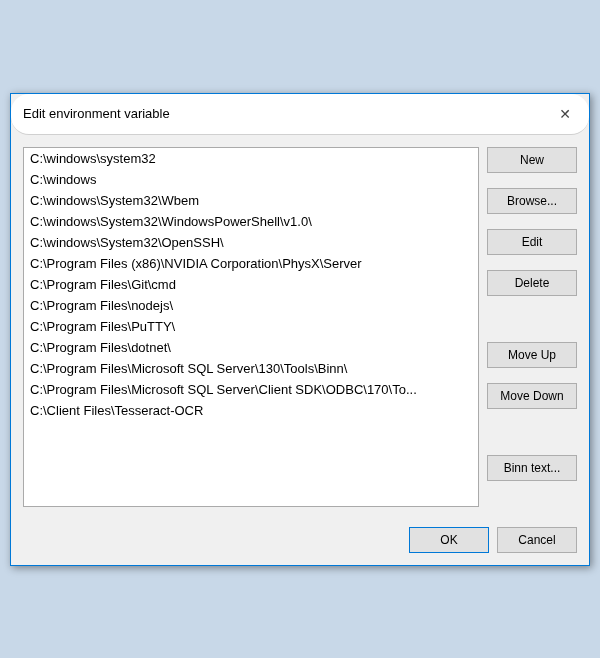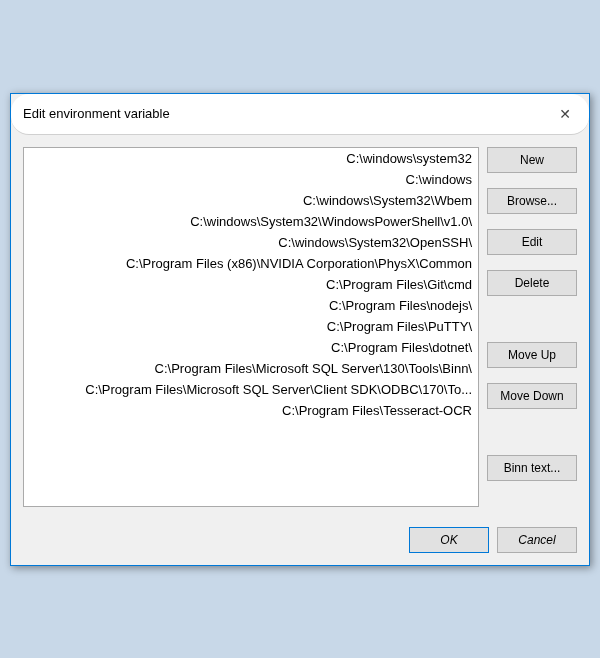--- a/index.html
+++ b/index.html
@@ -86,21 +86,20 @@
       height: 360px;
       overflow-y: auto;
       overflow-x: hidden;
     }
 
     .list-item {
       padding: 3px 6px;
       cursor: pointer;
       white-space: nowrap;
       color: #000;
-      text-align: right;
     }
 
     .buttons-panel {
       display: flex;
       flex-direction: column;
       gap: 15px;
       width: 90px;
     }
 
     .btn {
@@ -132,21 +131,20 @@
       width: 80px;
       height: 26px;
       background: #e1e1e1;
       border: 1px solid #adadad;
       cursor: pointer;
       font-size: 12px;
       color: #000;
       display: flex;
       align-items: center;
       justify-content: center;
-      font-style: italic;
     }
 
     .btn-ok {
       border: 1px solid #0078d7;
     }
 
     
     .list-container::-webkit-scrollbar {
       width: 12px;
     }
@@ -170,28 +168,28 @@
   </div>
 
   <div class="dialog-content">
     <div class="main-area">
       <div class="list-container" id="env-list">
       <div class="list-item">C:\windows\system32</div>
           <div class="list-item">C:\windows</div>
           <div class="list-item">C:\windows\System32\Wbem</div>
           <div class="list-item">C:\windows\System32\WindowsPowerShell\v1.0\</div>
           <div class="list-item">C:\windows\System32\OpenSSH\</div>
-          <div class="list-item">C:\Program Files (x86)\NVIDIA Corporation\PhysX\Common</div>
+          <div class="list-item">C:\Program Files (x86)\NVIDIA Corporation\PhysX\Server</div>
           <div class="list-item">C:\Program Files\Git\cmd</div>
           <div class="list-item">C:\Program Files\nodejs\</div>
           <div class="list-item">C:\Program Files\PuTTY\</div>
           <div class="list-item">C:\Program Files\dotnet\</div>
           <div class="list-item">C:\Program Files\Microsoft SQL Server\130\Tools\Binn\</div>
           <div class="list-item">C:\Program Files\Microsoft SQL Server\Client SDK\ODBC\170\To...</div>
-          <div class="list-item">C:\Program Files\Tesseract-OCR</div>
+          <div class="list-item">C:\Client Files\Tesseract-OCR</div>
         </div>
 
       <div class="buttons-panel">
         <button class="btn">New</button>
         <button class="btn">Browse...</button>
         <button class="btn">Edit</button>
         <button class="btn">Delete</button>
         <div class="btn-spacer"></div>
         <button class="btn">Move Up</button>
         <button class="btn">Move Down</button>

